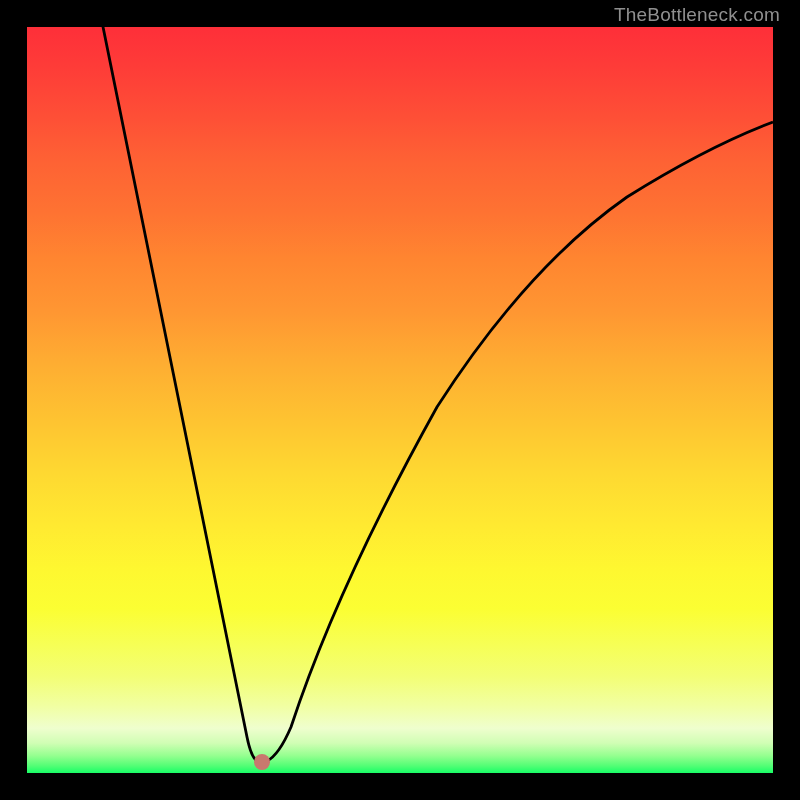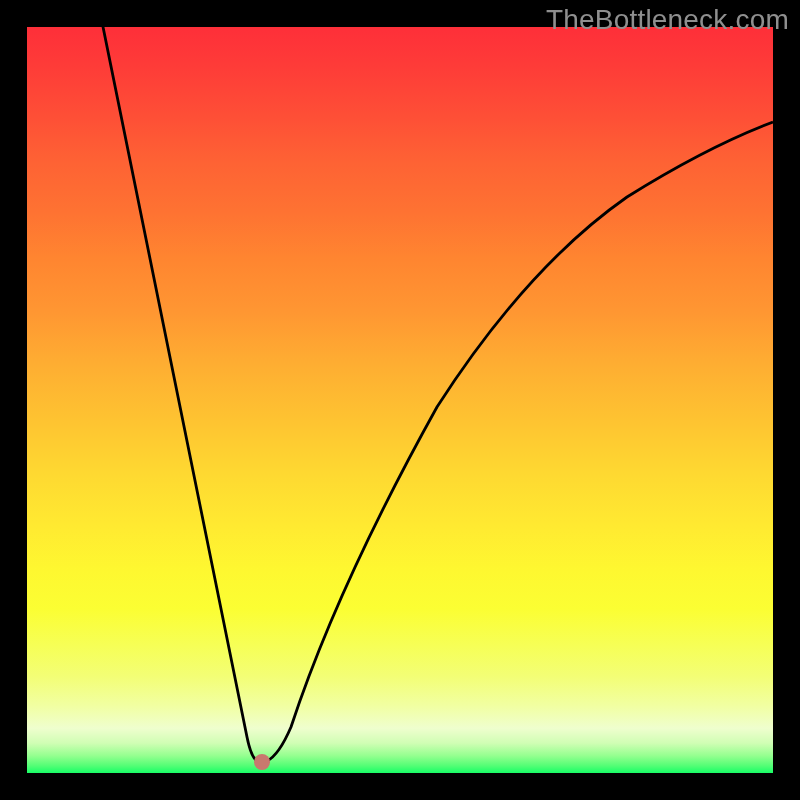--- a/index.html
+++ b/index.html
@@ -55,23 +55,23 @@
   }
   svg.curve {
     position: absolute;
     inset: 0;
     width: 100%;
     height: 100%;
   }
   .watermark {
     position: absolute;
     top: 4px;
-    right: 11px;
+    right: 20px;
     color: #8f8f8f;
-    font-size: 28px;
+    font-size: 19px;
     letter-spacing: 0.2px;
   }
 </style>
 </head>
 <body>
 
 <div class="frame">
   <div class="plot-area">
     <div class="gradient"></div>
     <svg class="curve" viewBox="0 0 746 746" preserveAspectRatio="none">

